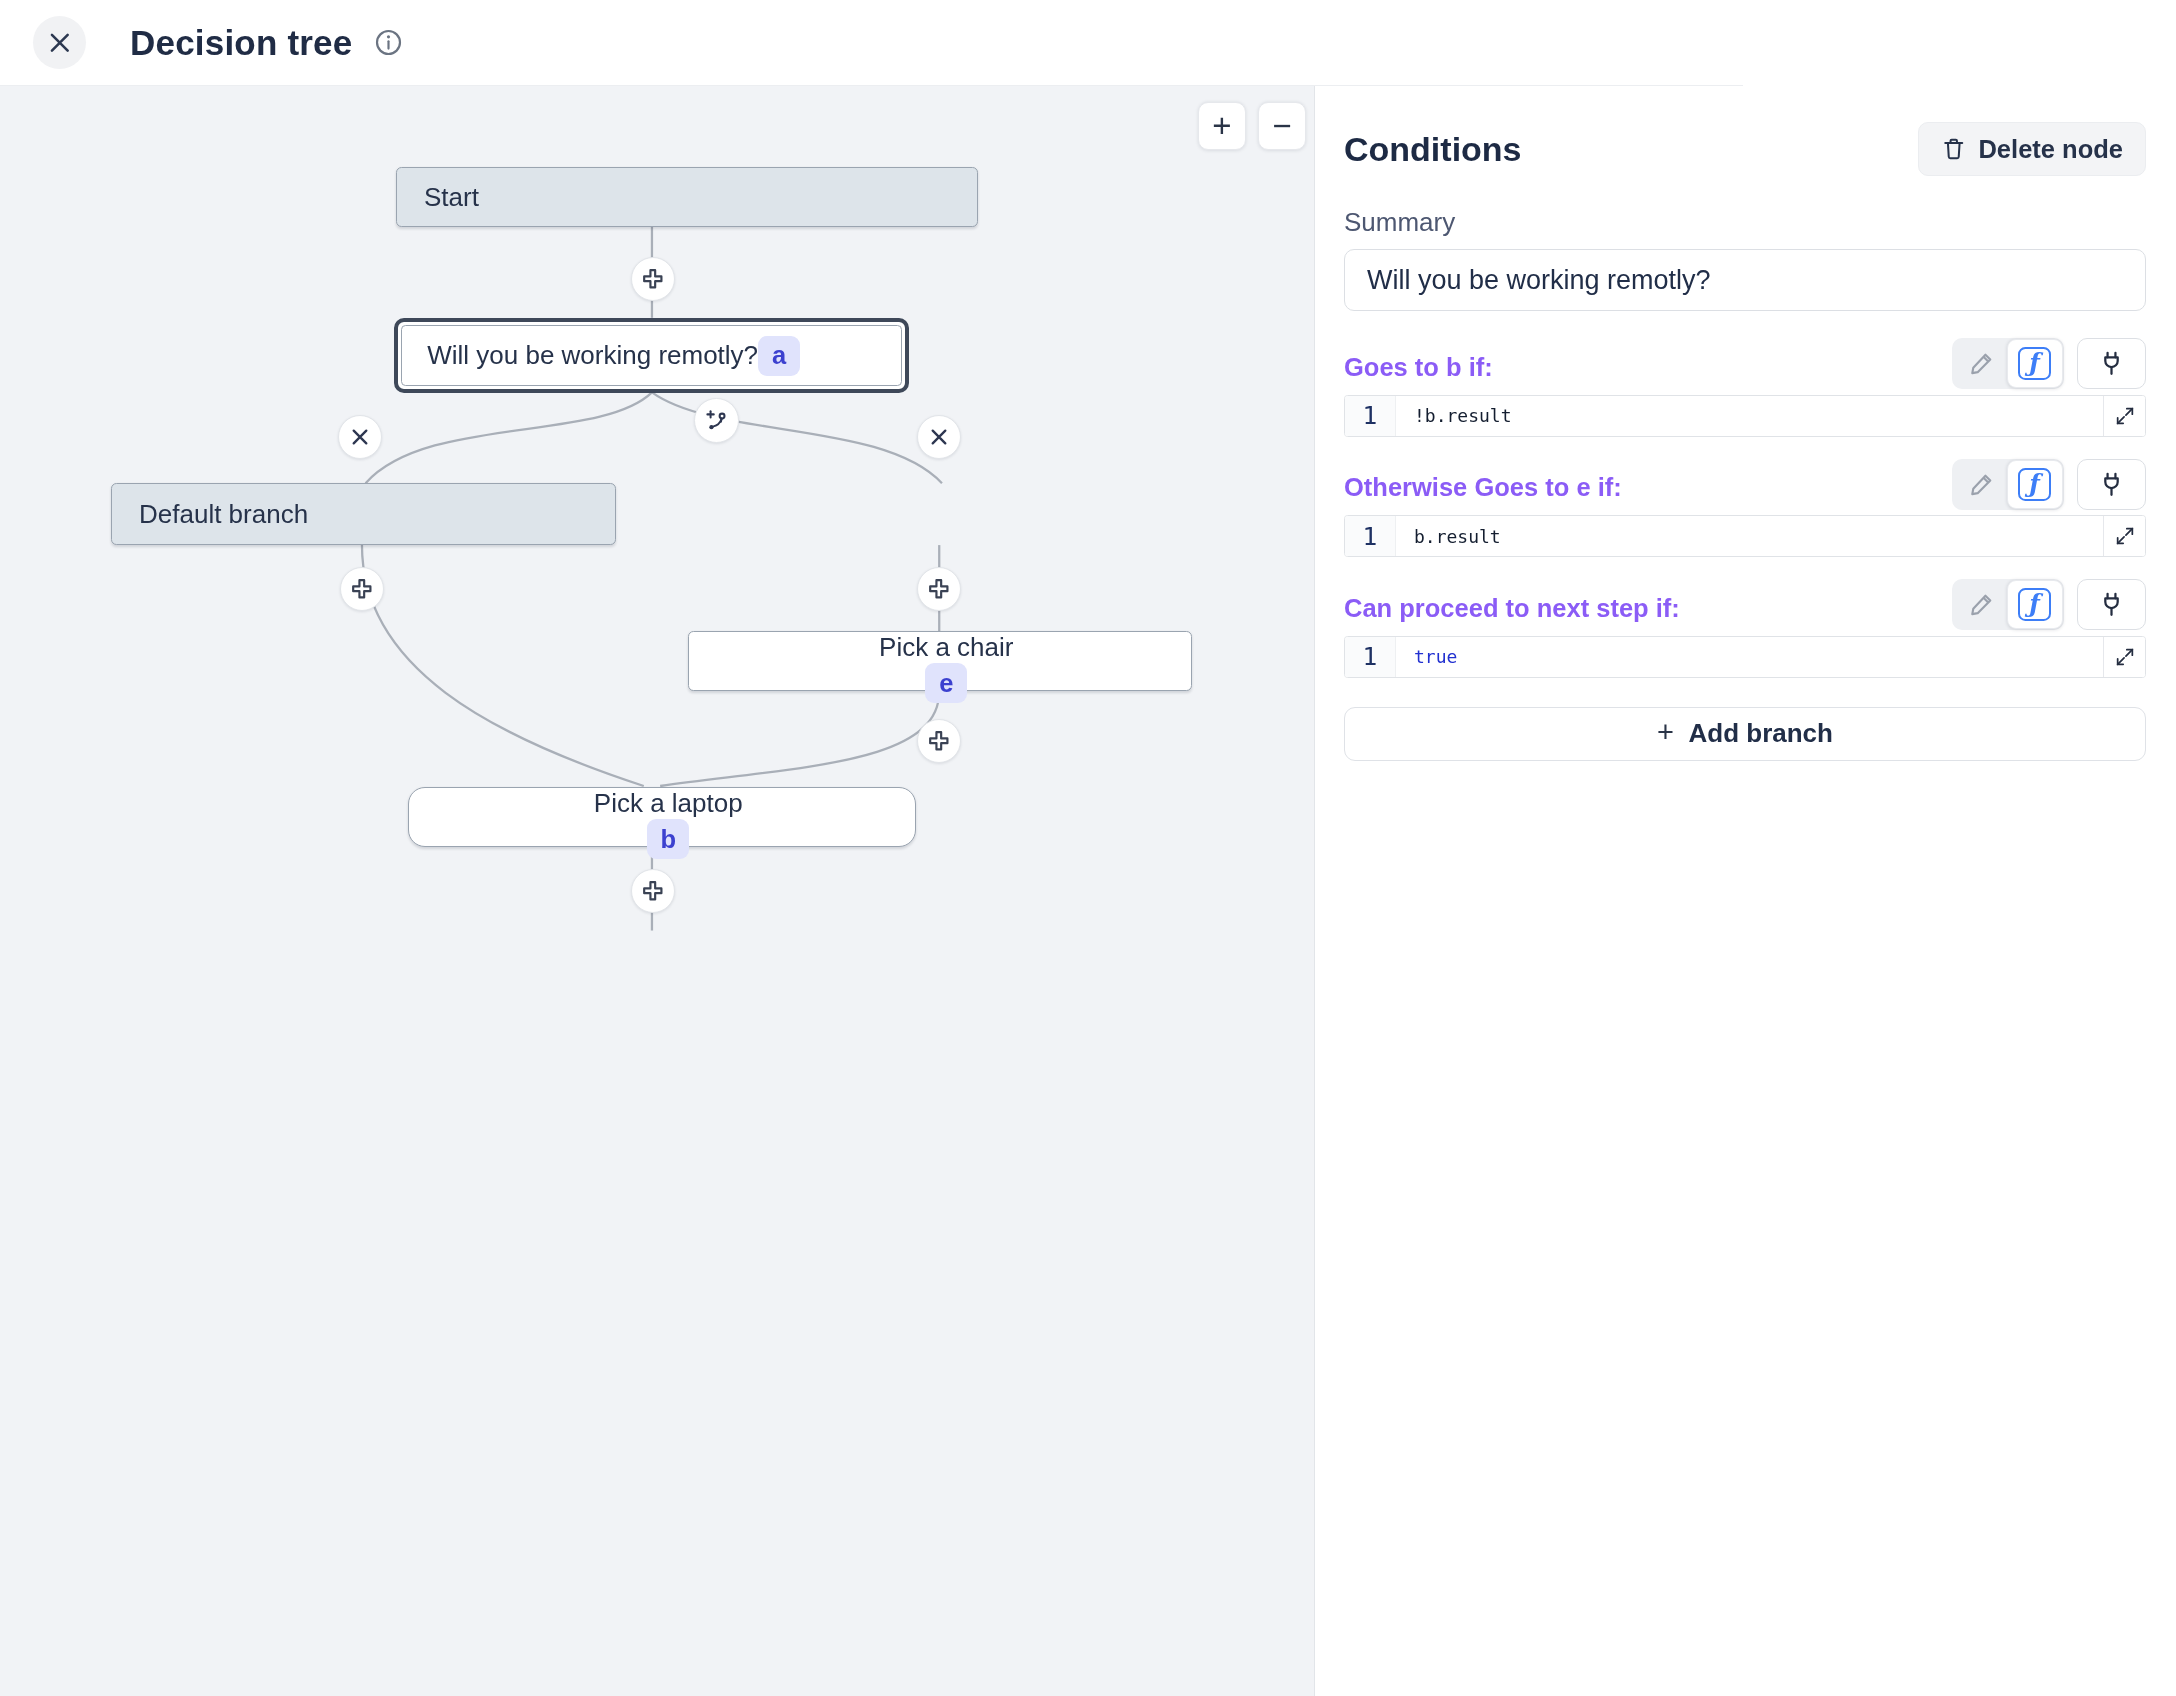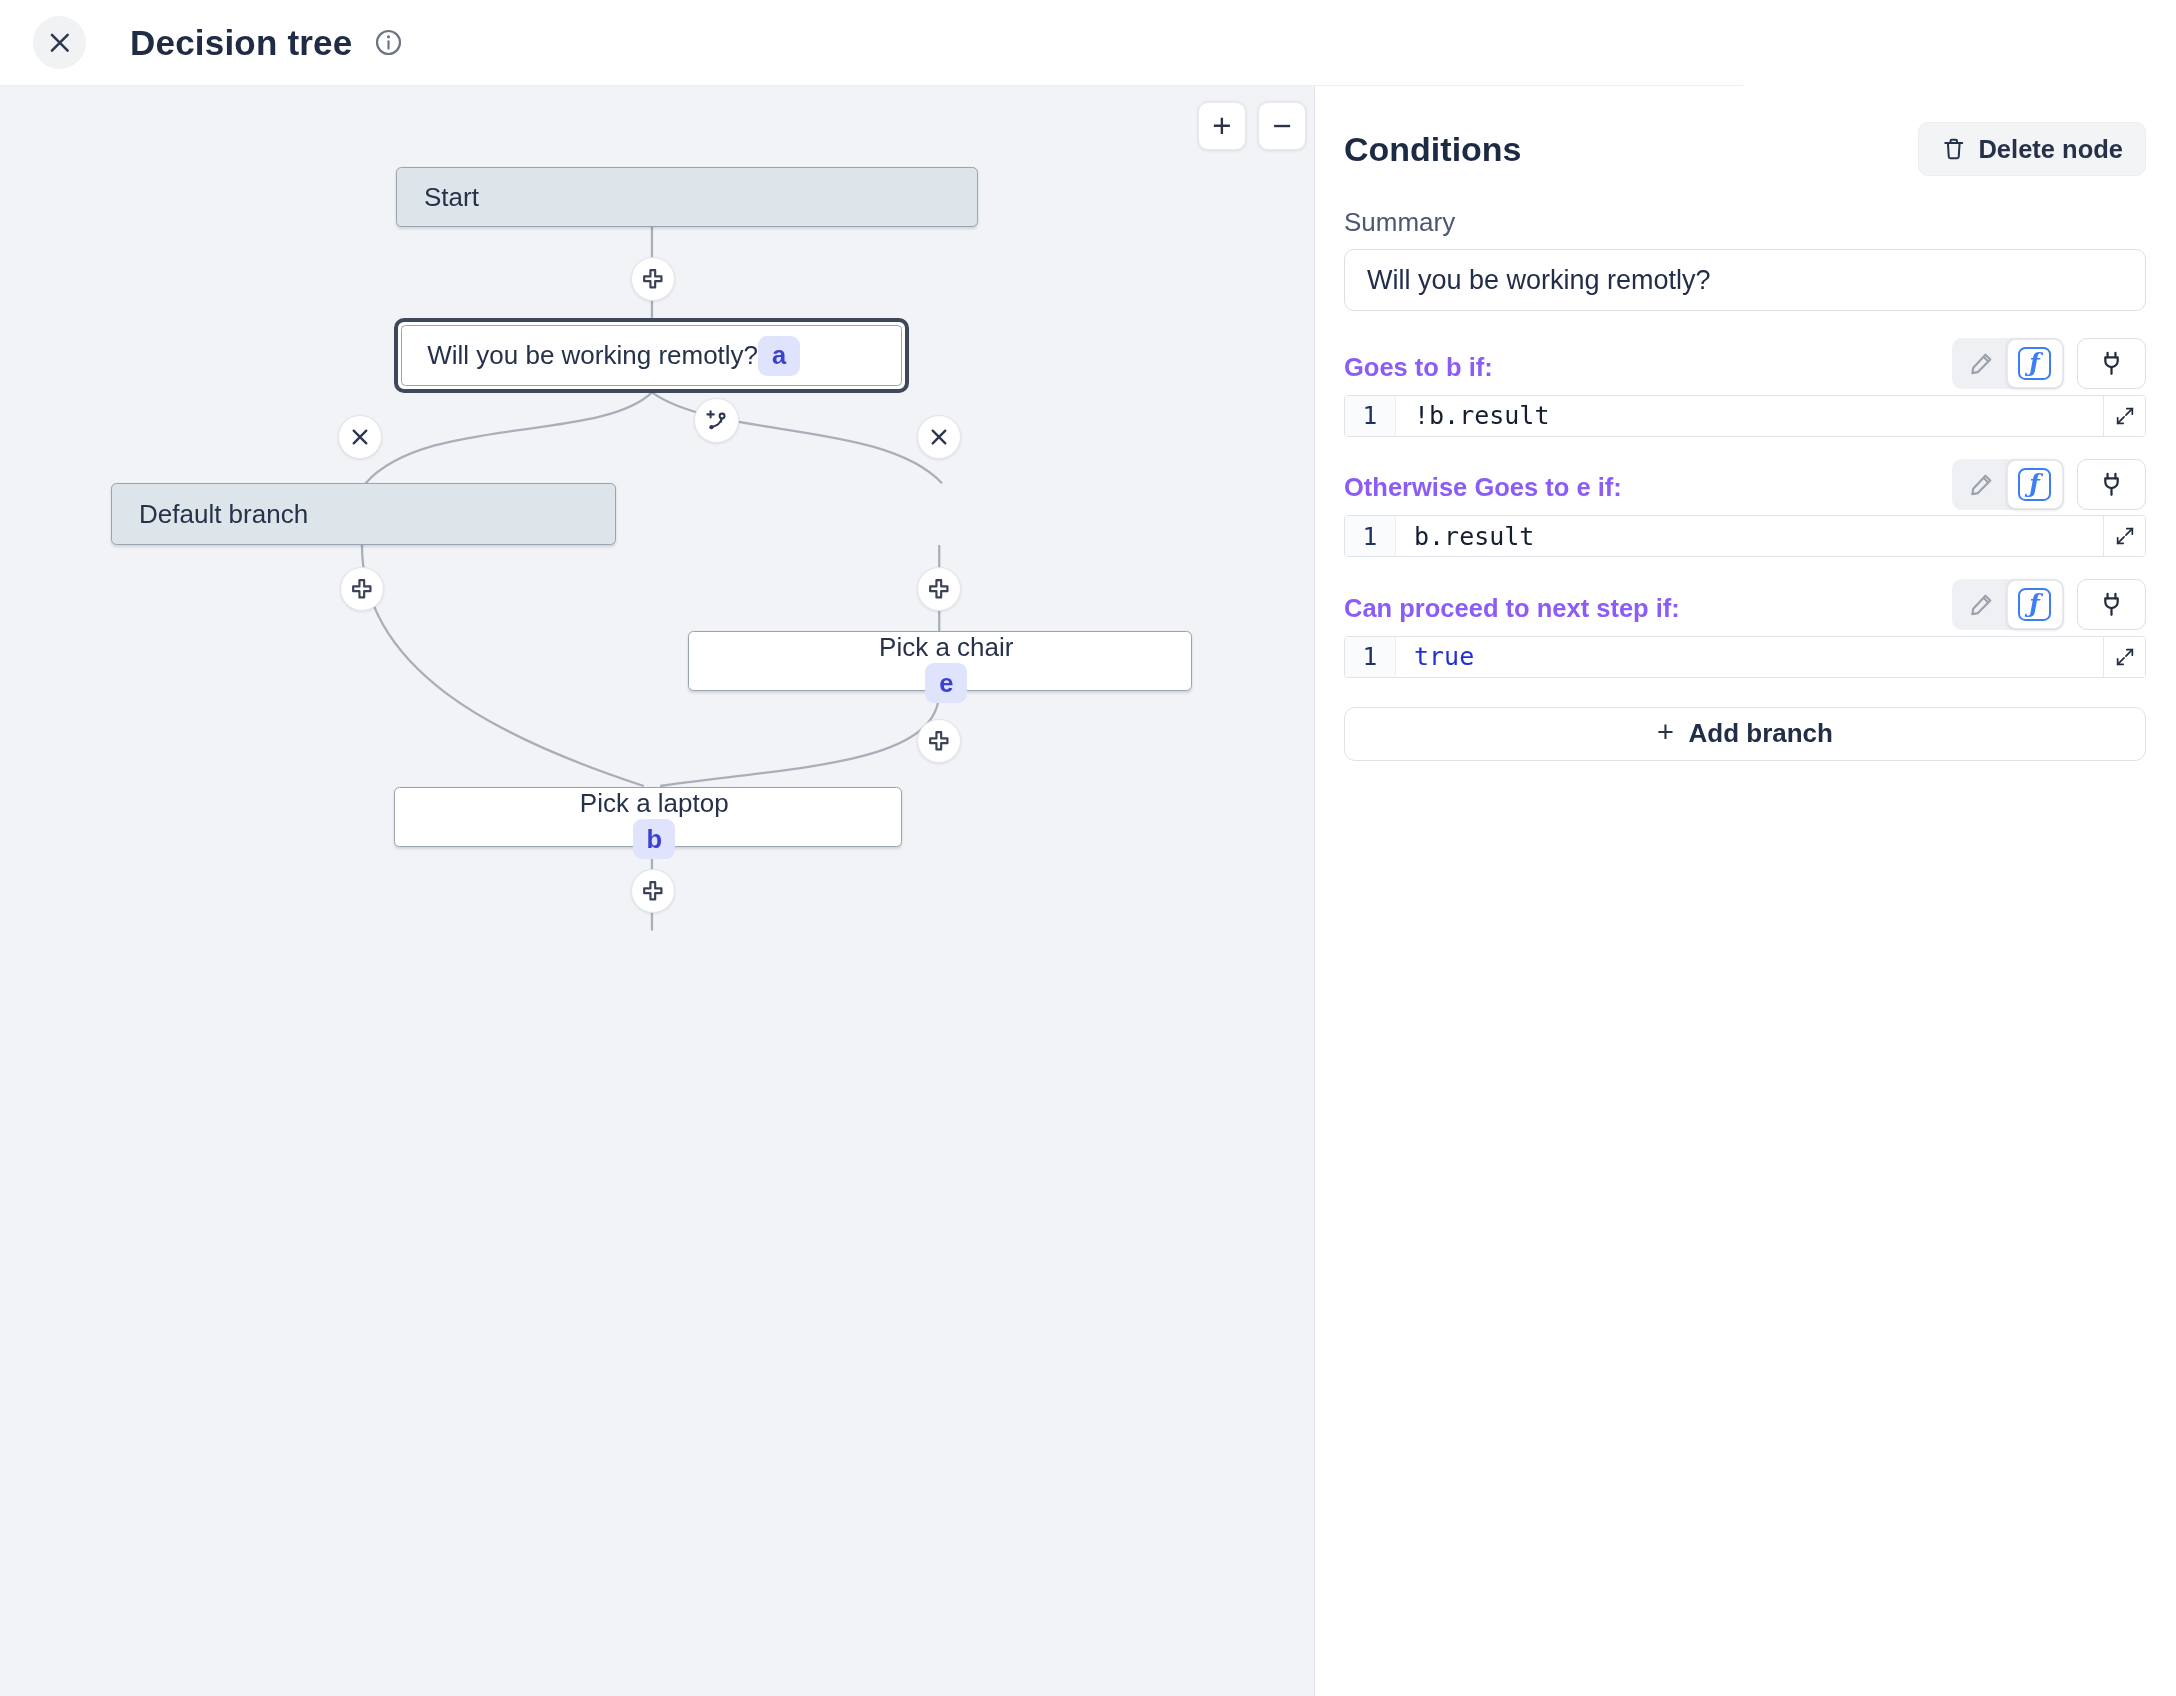--- a/index.html
+++ b/index.html
@@ -77,21 +77,21 @@
             font-style:italic; font-family:"DejaVu Serif", serif; padding-bottom:1.8px; }
   .plug-btn { width:69px; height:51px; background:#fff; border:1.8px solid #dcdfe4; border-radius:10px;
               display:flex; align-items:center; justify-content:center; cursor:pointer; }
 
   .code-row { margin-top:5.5px; display:flex; align-items:stretch; border:1.8px solid #e0e3e7;
               border-radius:3.6px; background:#fff; height:42px; overflow:hidden; }
   .gutter { width:51px; background:#fafbfc; border-right:0.9px solid #eef0f2; display:flex;
             align-items:center; justify-content:center; font-family:"DejaVu Sans Mono", monospace;
             font-size:24.5px; color:#1e3163; }
   .codetxt { flex:1 1 auto; display:flex; align-items:center; padding-left:18px;
-             font-family:"DejaVu Sans Mono", monospace; font-size:25px; color:#141e30; cursor:text; }
+             font-family:"DejaVu Sans Mono", monospace; font-size:18px; color:#141e30; cursor:text; }
   .codetxt.keyword { color:#2130d0; }
   .expand-btn { width:42px; background:#fff; border:none; border-left:0.9px solid #e6e8ec;
                 display:flex; align-items:center; justify-content:center; cursor:pointer; }
 
   .add-branch { margin-top:29px; width:100%; height:54px; background:#fff; border:1.8px solid #dfe2e7;
                 border-radius:11px; display:flex; align-items:center; justify-content:center; gap:14.5px;
                 font-size:26px; font-weight:bold; color:#212e48; cursor:pointer; font-family:inherit; }
   .ab-plus { font-weight:400; font-size:29px; color:#2a3447; line-height:1; padding-bottom:2.7px; }
 </style>
 </head>
@@ -150,21 +150,21 @@
     <div class="node gray" style="left:111px; top:397px; width:505px; height:62px;">
       <span class="lbl">Default branch</span>
     </div>
 
 
     <div class="node white" style="left:688px; top:545px; width:504px; height:60px;">
       <span class="lbl">Pick a chair</span>
       <span class="badge">e</span>
     </div>
 
-    <div class="node white" style="left:394px; top:701px; width:508px; height:60px;">
+    <div class="node white" style="left:408px; top:701px; width:508px; height:60px;border-radius:17px;">
       <span class="lbl">Pick a laptop</span>
       <span class="badge">b</span>
     </div>
 
 
     <button class="cbtn plus" style="left:631px; top:171px;">
       <span style="display:flex;">
           <svg width="23.6" height="23.6" viewBox="0 0 26 26">
             <path d="M10.4 3.5 h5.2 v6.9 h6.9 v5.2 h-6.9 v6.9 h-5.2 v-6.9 h-6.9 v-5.2 h6.9 z" fill="#fff" stroke="#3a4254" stroke-width="2.4" stroke-linejoin="round"></path>
           </svg>

